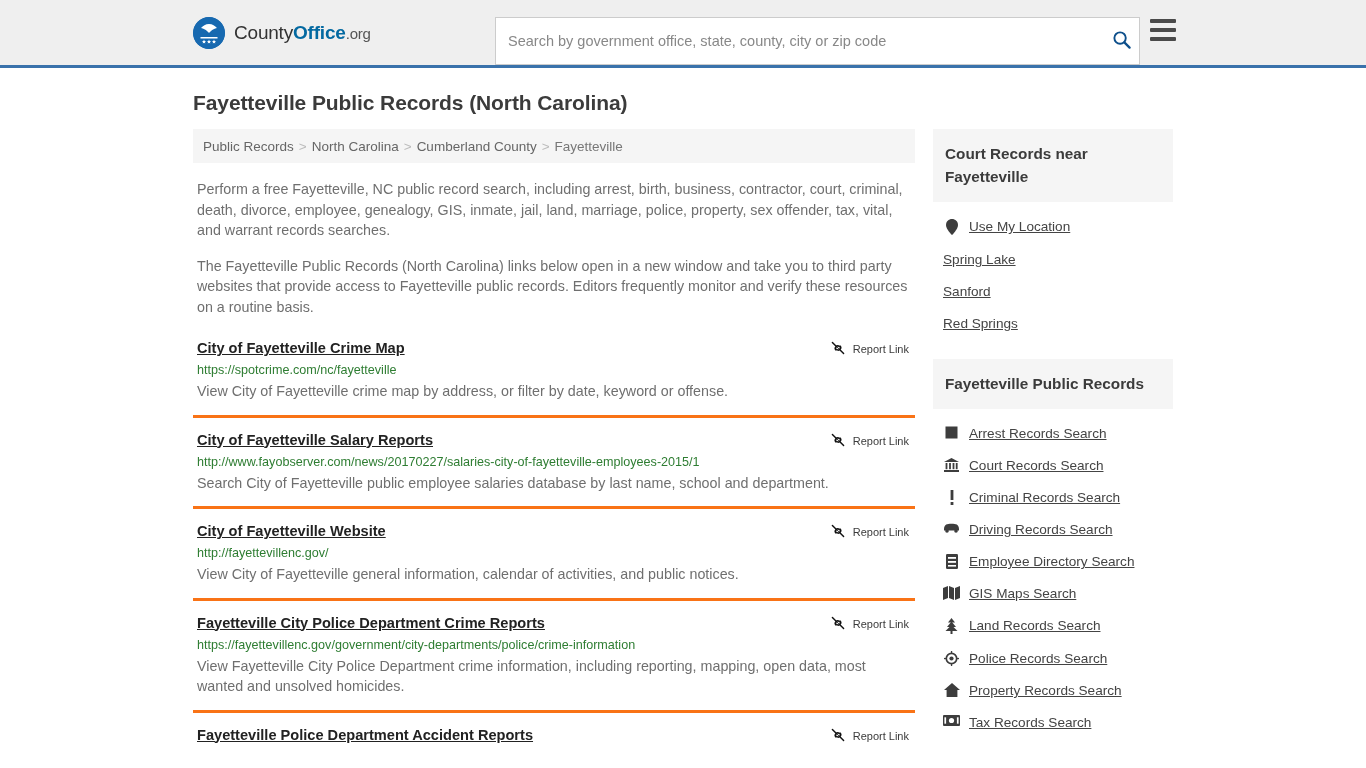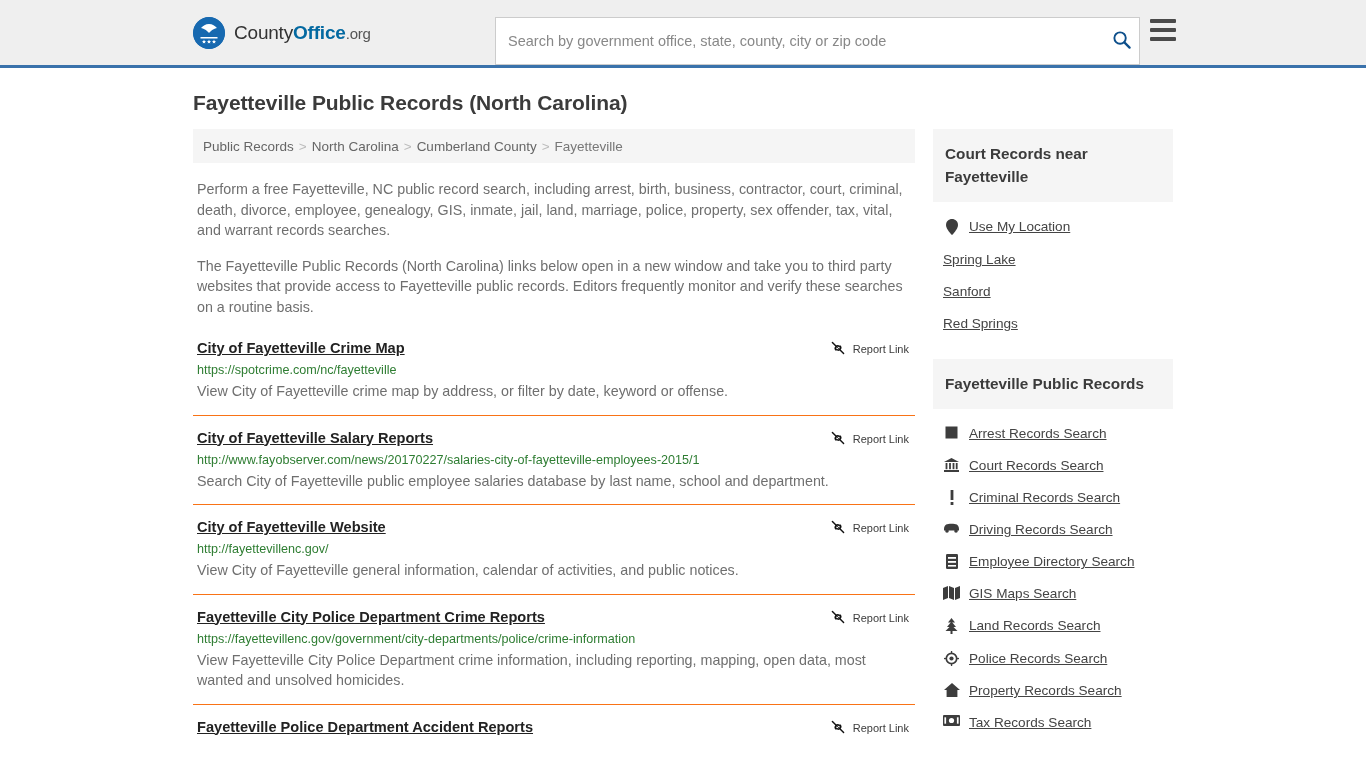--- a/index.html
+++ b/index.html
@@ -153,21 +153,21 @@
   }
   .intro p.first { margin-top: 16px; }
   .intro a.inline-link {
     color: #555;
     text-decoration: underline;
   }
 
   
   .results { margin-top: 22px; }
   .result {
-    border-bottom: 1px solid #f97316;
+    border-bottom: 3px solid #f97316;
     padding: 0 0 13px 4px;
     margin-bottom: 13px;
     position: relative;
     min-height: 60px;
   }
   .result:last-child { border-bottom: 0; }
   .result-head {
     display: flex;
     justify-content: space-between;
     align-items: flex-start;
@@ -289,21 +289,21 @@
     <div class="columns">
 
       <div class="main-col">
 
         <div class="breadcrumb">
           <a>Public Records</a><span class="sep">&gt;</span><a>North Carolina</a><span class="sep">&gt;</span><a>Cumberland County</a><span class="sep">&gt;</span><span class="current">Fayetteville</span>
         </div>
 
         <div class="intro">
           <p class="first">Perform a free Fayetteville, NC public record search, including arrest, birth, business, contractor, court, criminal, death, divorce, employee, genealogy, GIS, inmate, jail, land, marriage, police, property, sex offender, tax, vital, and warrant records searches.</p>
-          <p>The Fayetteville Public Records (North Carolina) links below open in a new window and take you to third party websites that provide access to Fayetteville public records. Editors frequently monitor and verify these searches on a routine basis.</p>
+          <p>The Fayetteville Public Records (North Carolina) links below open in a new window and take you to third party websites that provide access to Fayetteville public records. Editors frequently monitor and verify these resources on a routine basis.</p>
         </div>
 
         <div class="results">
 
           <div class="result">
             <div class="result-head">
               <a class="result-title">City of Fayetteville Crime Map</a>
               <span class="report-link">
                 <span>
                   <svg width="16" height="16" viewBox="0 0 20 20" aria-hidden="true">

